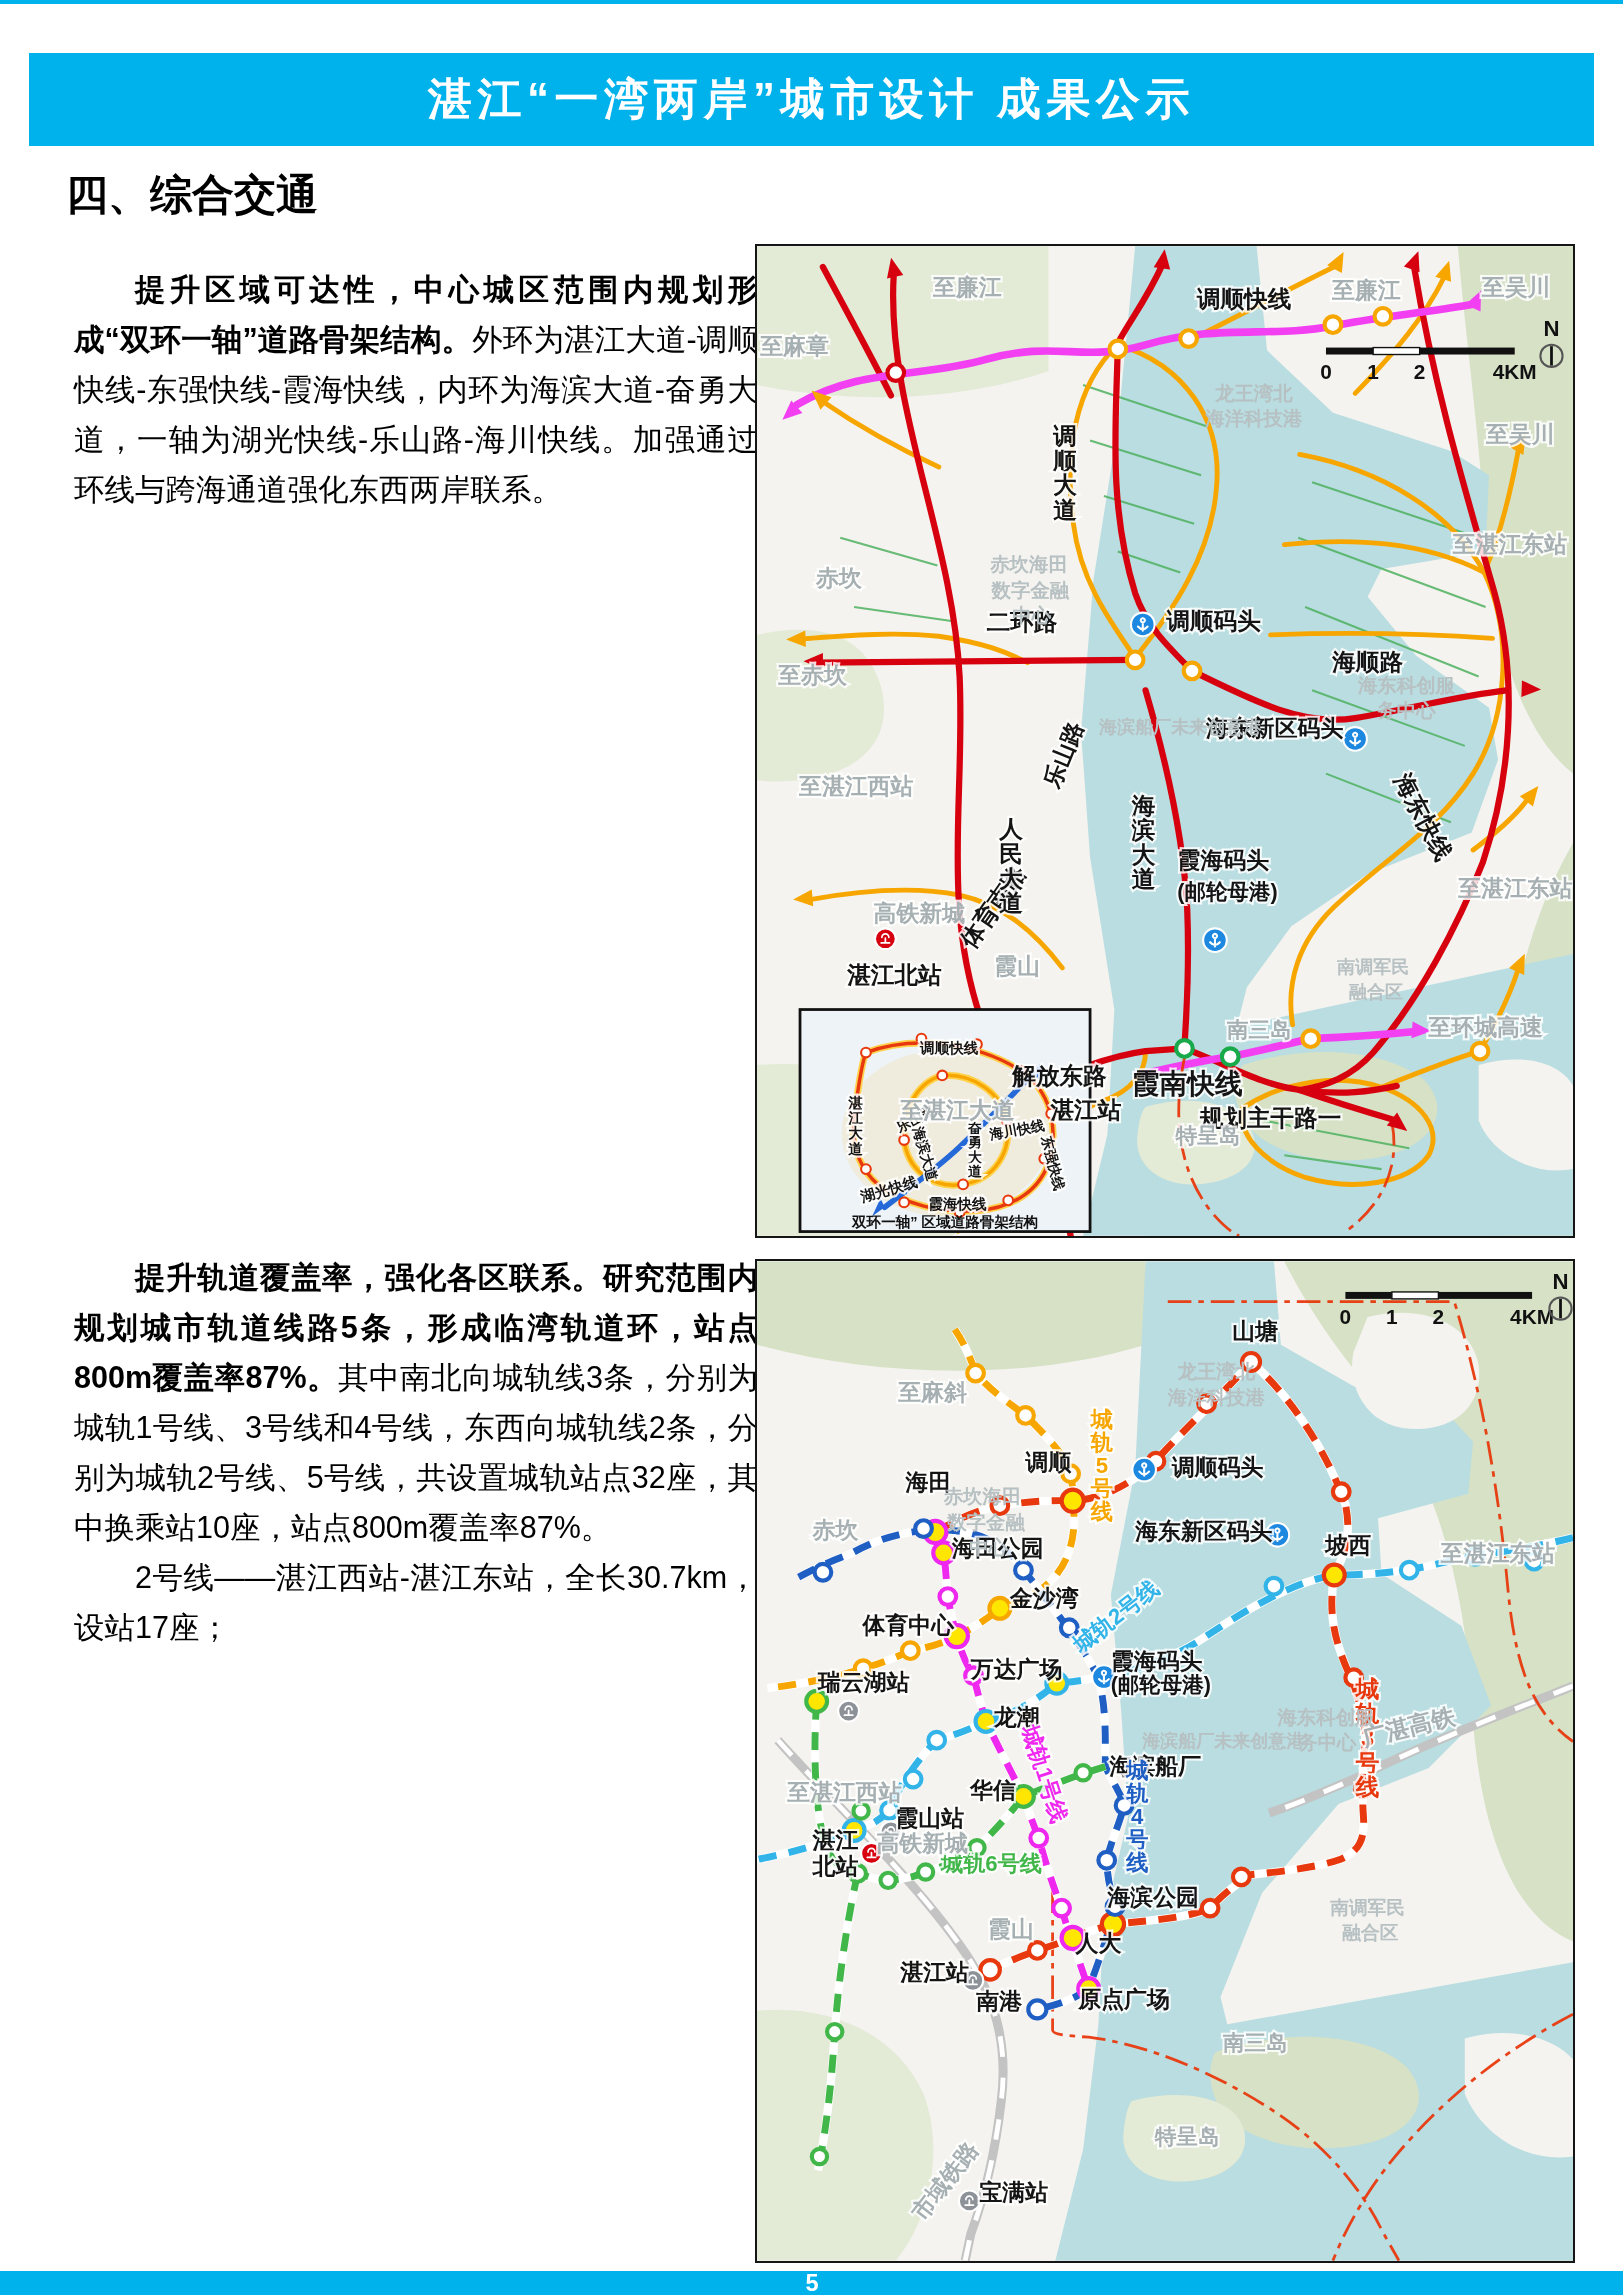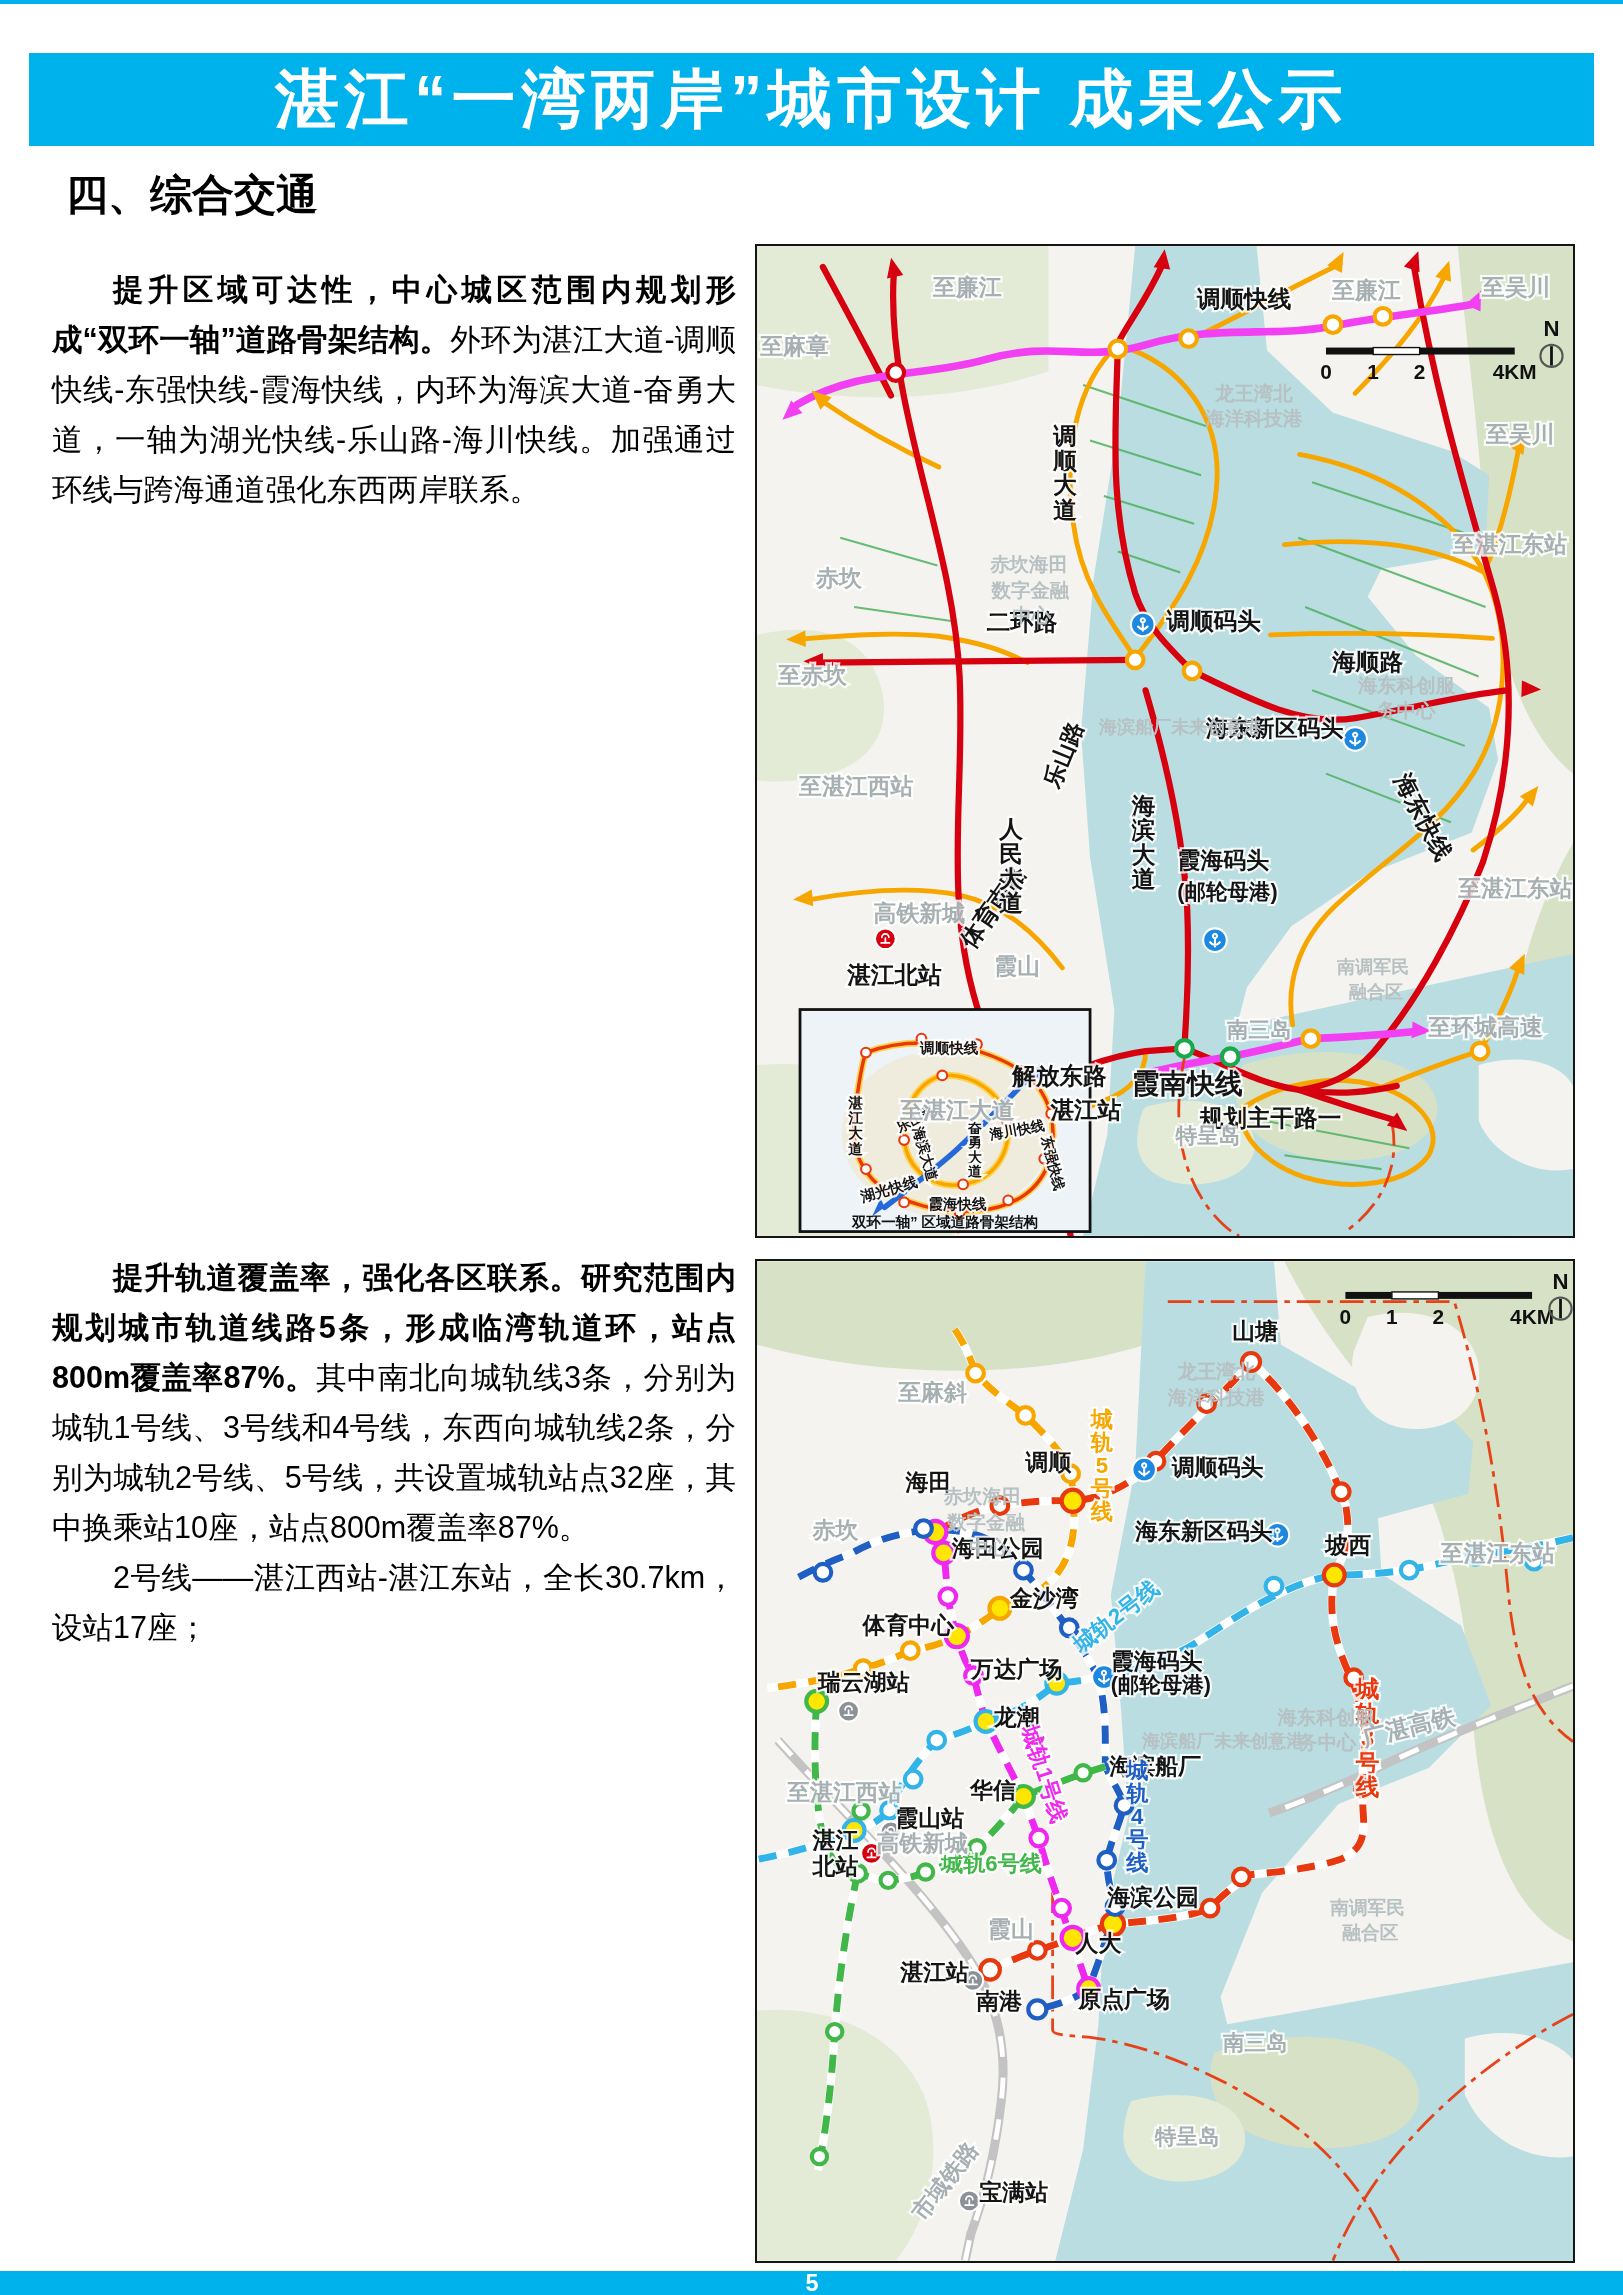--- a/index.html
+++ b/index.html
@@ -1,23 +1,23 @@
 <!DOCTYPE html>
 <html style="font-size:11px"><head>
 <meta charset="utf-8">
 <style>
   html,body{margin:0;padding:0;background:#e8e8e8;}
   .page{position:relative;width:1624px;height:2295px;background:#ffffff;overflow:hidden;
         font-family:"Liberation Sans","DejaVu Sans",sans-serif;color:#000;}
   .topstrip{position:absolute;left:0;top:0;width:1624px;height:4.2px;background:#00b2ec;}
   .header{position:absolute;left:29px;top:53px;width:1565px;height:93px;background:#00b2ec;
           display:flex;align-items:center;justify-content:center;}
-  .header h1{margin:0;color:#fff;font-size:64px;font-weight:900;letter-spacing:5.6px;}
+  .header h1{margin:0;color:#fff;font-size:44px;font-weight:900;letter-spacing:5.6px;}
   .section-heading{position:absolute;left:66px;top:167px;font-size:42px;font-weight:700;}
-  .col{position:absolute;left:52px;width:684px;font-size:30.5px;line-height:50px;text-align:justify;}
+  .col{position:absolute;left:74px;width:684px;font-size:30.5px;line-height:50px;text-align:justify;}
   .col p{margin:0;text-indent:2em;}
   .col .lead{font-weight:700;}
   .map{position:absolute;left:755px;border:2.8px solid #151515;background:#f1f0ec;box-sizing:content-box;}
   .map svg{display:block;}
   .footer{position:absolute;left:0;top:2271px;width:1624px;height:25px;background:#00b2ec;
           display:flex;align-items:center;justify-content:center;}
   .footer span{color:#fff;font-size:23.6px;font-weight:700;}
   
   .sea{fill:#b9dde0;}
   .veg{fill:#d6e1c6;}

